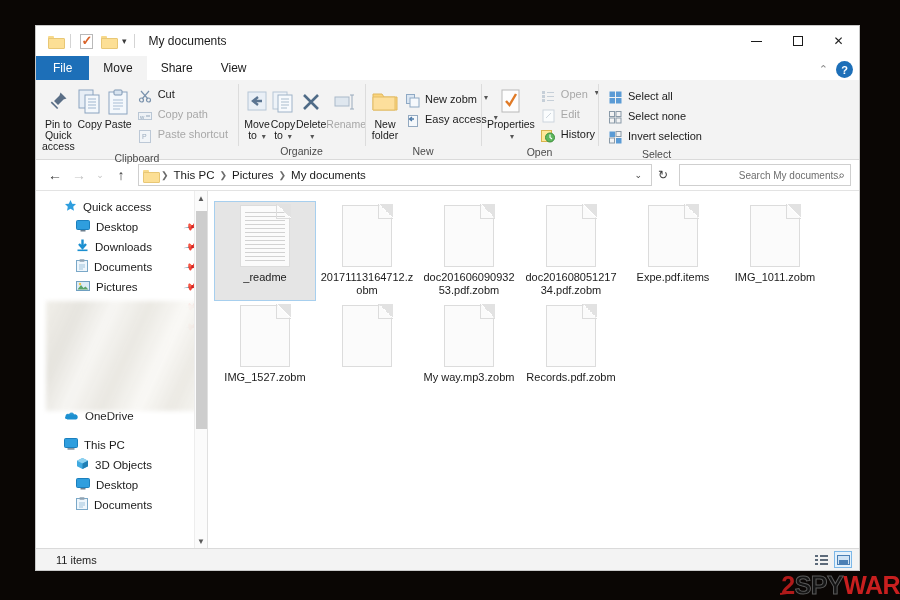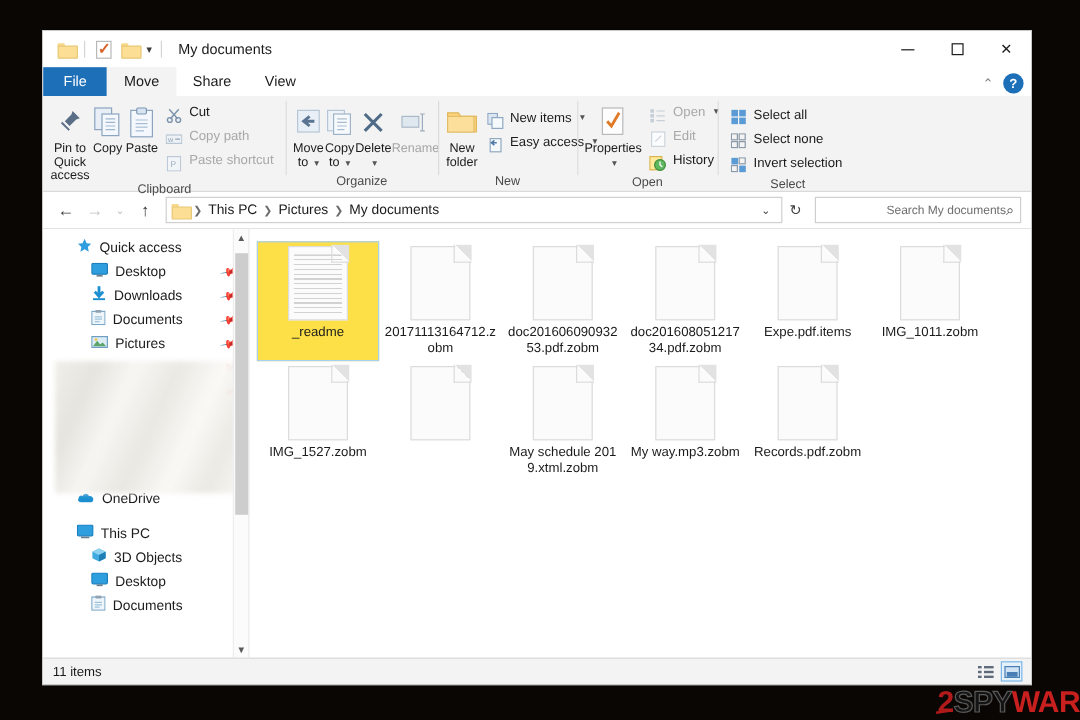--- a/index.html
+++ b/index.html
@@ -166,21 +166,21 @@
   .sb-thumb { position:absolute; left:1px; top:6px; width:11px; height:218px; background:#cdcdcd; }
 
   
   .filepane { flex:1; background:#fff; position:relative; padding: 10px 0 0 0; overflow:hidden; }
   .filegrid { display:flex; flex-wrap:wrap; padding-left: 6px; }
   .fileitem {
     width: 102px; padding: 4px 2px 4px 2px; display:flex; flex-direction:column;
     align-items:center; gap:4px;
   }
   .fileitem.selected {
-    background:#fde047; border:1px solid #a7cfee;
+    background:#e5e5e5; border:1px solid #a7cfee;
     padding: 3px 1px 3px 1px;
   }
   .fname {
     font-size: 11px; color:#1b1b1b; text-align:center; line-height:13px;
     word-break: break-all; max-width: 96px;
   }
 
   .doc-icon { width: 50px; height: 62px; position:relative; }
   .doc-icon .page {
     position:absolute; inset:0; background:#fbfbfb; border:1px solid #dcdcdc;
@@ -198,21 +198,21 @@
     position:absolute; left:5px; top:7px; right:5px; bottom:5px;
     background: repeating-linear-gradient(to bottom,
       #d2d2d2 0px, #d2d2d2 1px, transparent 1px, transparent 4px);
   }
 
   
   .statusbar {
     flex: 0 0 22px; height:22px; background:#f3f3f3; border-top:1px solid #dadada;
     display:flex; align-items:center; padding: 0 8px; position:relative;
   }
-  .status-txt { font-size:11px; color:#1b1b1b; }
+  .status-txt { font-size:11px; color:#1b1b1b;margin-left:12px; }
   .viewbtns { position:absolute; right:7px; display:flex; gap:4px; align-items:center; }
   .vbtn { width:18px; height:17px; display:flex; align-items:center; justify-content:center; }
   .vbtn.active { border:1px solid #7cb7e8; background:#e4f1fb; }
 
   
   .g-list { width:13px; height:10px; position:relative; }
   .g-list i {
     position:absolute; left:0; width:3px; height:2px; background:#5d6b7a;
   }
   .g-list b {
@@ -439,21 +439,21 @@
             <div class="lbl" style="margin-top:-2px">folder</div>
           </div>
           <div class="smallcol" style="padding-top:8px">
             <div class="smallbtn">
               <span class="smallico">
                 <svg width="14" height="14" viewBox="0 0 14 14">
                   <rect x="0.5" y="0.5" width="8" height="9" fill="#dbe6f2" stroke="#8fa9c4"></rect>
                   <rect x="4" y="4" width="9" height="9" fill="#f6f9fc" stroke="#8fa9c4"></rect>
                 </svg>
               </span>
-              <span class="lbl">New items</span>
+              <span class="lbl">New zobm</span>
               <span class="caret">▾</span>
             </div>
             <div class="smallbtn">
               <span class="smallico">
                 <svg width="14" height="14" viewBox="0 0 14 14">
                   <rect x="2.5" y="1.5" width="9" height="11" fill="#f5f8fb" stroke="#93a9c0"></rect>
                   <path d="M8 5 L4 5 M6 3 L3.5 5 L6 7" stroke="#4f7ba8" stroke-width="1.3" fill="none"></path>
                 </svg>
               </span>
               <span class="lbl">Easy access</span>
@@ -811,28 +811,20 @@
           </div>
 
           <div class="fileitem">
             <div class="doc-icon">
               <div class="page"></div>
                 <div class="corner-cut"></div>
                 <div class="fold"></div>
             </div>
           </div>
 
-          <div class="fileitem">
-            <div class="doc-icon">
-              <div class="page"></div>
-                <div class="corner-cut"></div>
-                <div class="fold"></div>
-            </div>
-            <div class="fname">May schedule 2019.xtml.zobm</div>
-          </div>
 
           <div class="fileitem">
             <div class="doc-icon">
               <div class="page"></div>
                 <div class="corner-cut"></div>
                 <div class="fold"></div>
             </div>
             <div class="fname">My way.mp3.zobm</div>
           </div>
 

